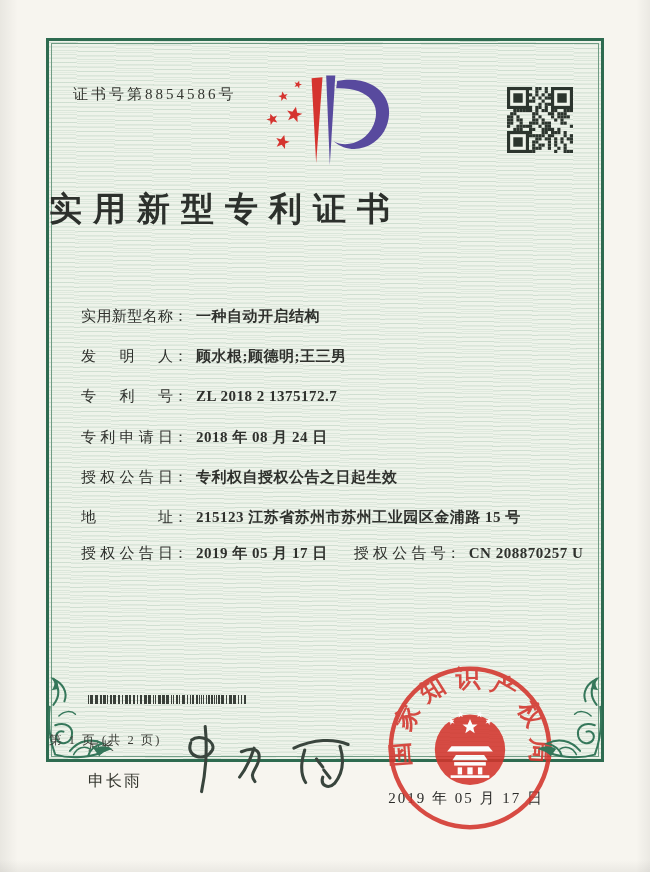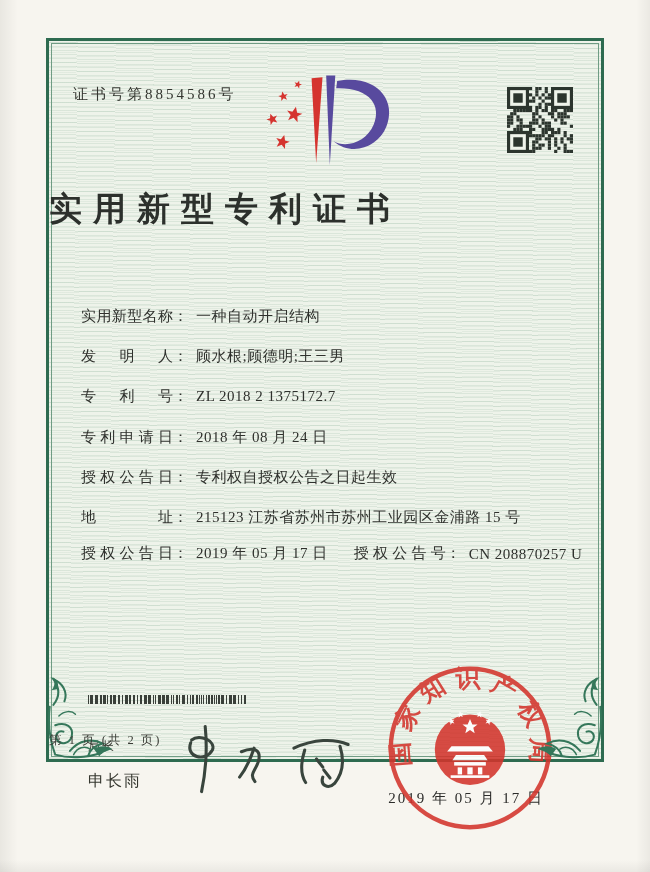--- a/index.html
+++ b/index.html
@@ -24,22 +24,22 @@
   .frame-inner{position:absolute;inset:2px;border:1px solid #6f9c84;pointer-events:none;}
   .abs{position:absolute;}
   .cert-no{left:24px;top:44px;font-size:15px;letter-spacing:3px;color:#33352f;}
   .logo{left:206px;top:30px;width:146px;height:102px;}
   .qr{left:458px;top:46px;width:66px;height:66px;}
   .title{left:0;top:146px;width:100%;font-size:33px;font-weight:700;
          letter-spacing:11px;color:#2c302c;}
   .frow{left:32px;width:500px;font-size:15px;color:#2f312d;display:flex;align-items:baseline;margin-top:48px;}
   .flabel{width:92px;text-align:justify;text-align-last:justify;-moz-text-align-last:justify;flex:none;}
   .fcolon{flex:none;}
-  .fvalue{margin-left:8px;white-space:nowrap;letter-spacing:0.5px;}
-  .grant-gap{margin-left:26px;display:flex;align-items:flex-end;}
+  .fvalue{margin-left:8px;white-space:nowrap;letter-spacing:0.5px;font-weight:bold;}
+  .grant-gap{margin-left:26px;display:flex;align-items:center;}
   .paras{left:32px;top:490px;width:496px;font-size:15px;line-height:28px;
          text-align:justify;color:#35372f;}
   .paras p{margin:0;text-indent:2em;}
   .barcode{left:39px;top:649px;width:162px;height:9px;}
   .signer-title{left:39px;top:697px;font-size:12px;letter-spacing:2px;color:#35372f;}
   .signer-name{left:39px;top:730px;font-size:16px;letter-spacing:2px;color:#35372f;}
   .signature{left:120px;top:676px;width:190px;height:84px;}
   .seal-date{left:322px;top:748px;width:190px;text-align:center;font-size:15px;
              letter-spacing:2px;color:#2c2c2a;}
   .seal{left:333px;top:619px;width:176px;height:176px;opacity:0.88;}

